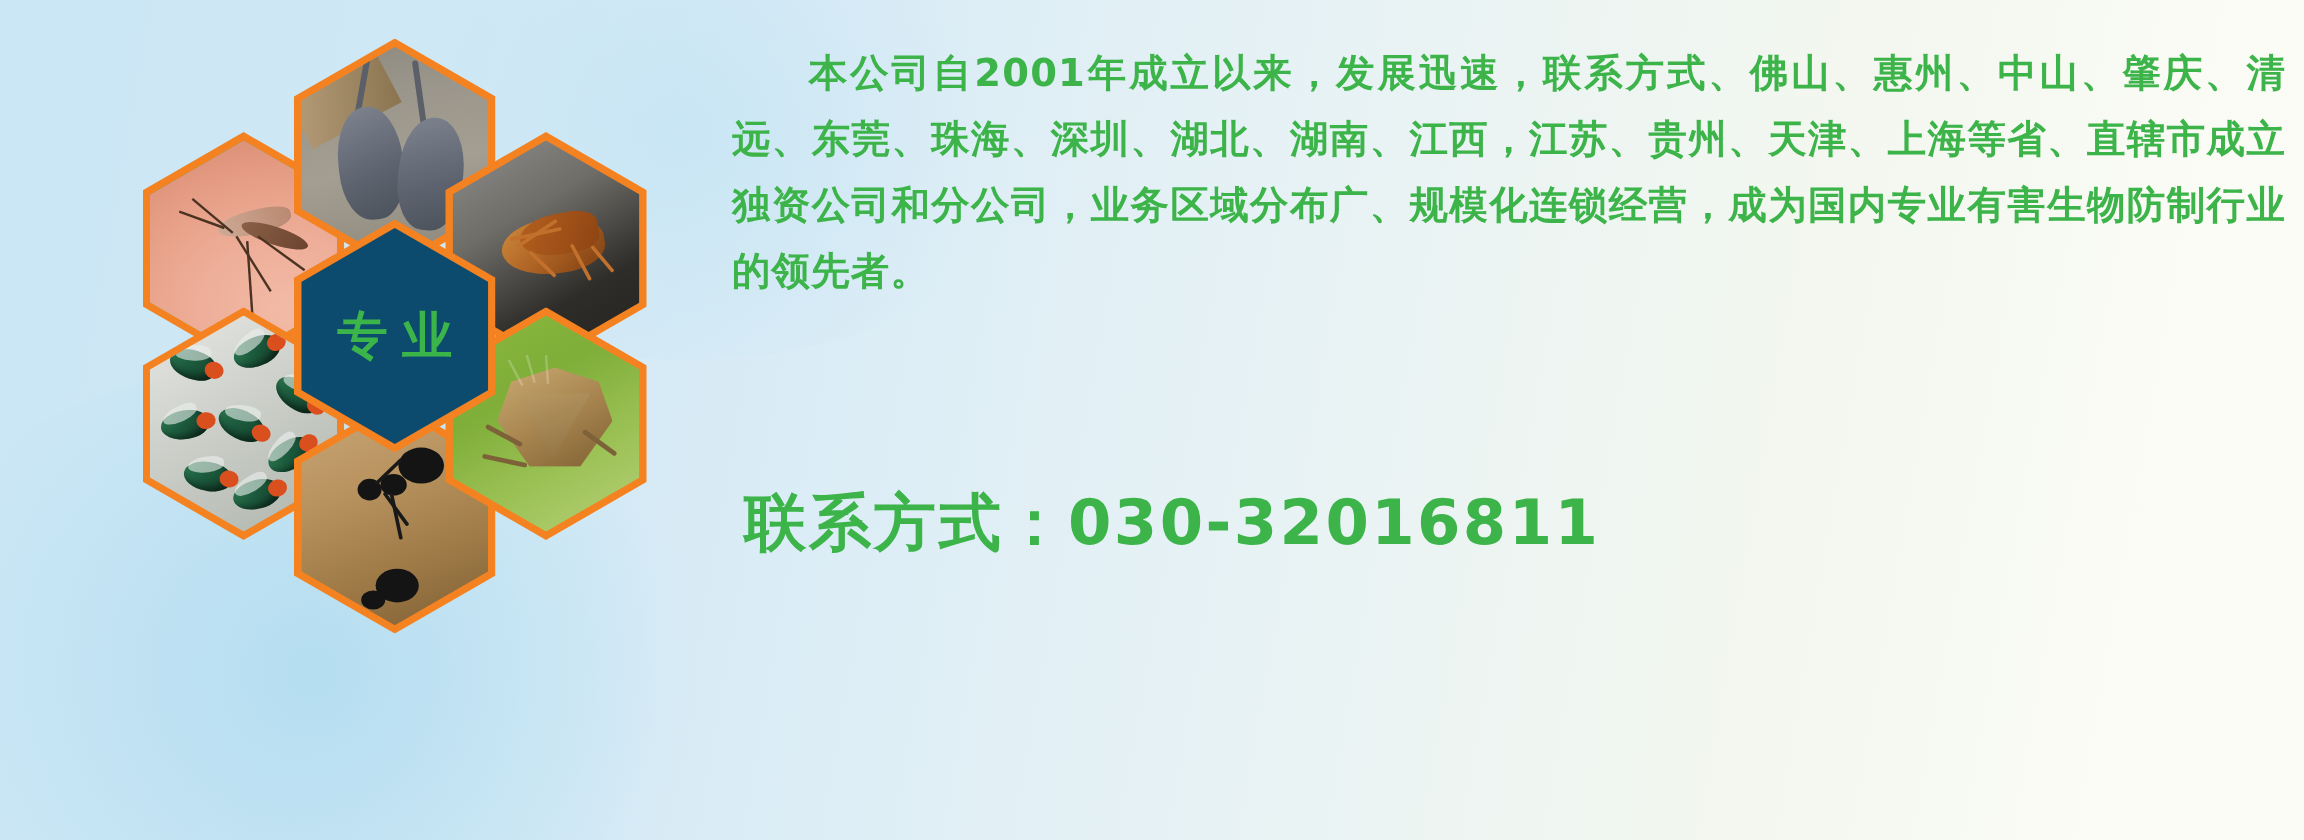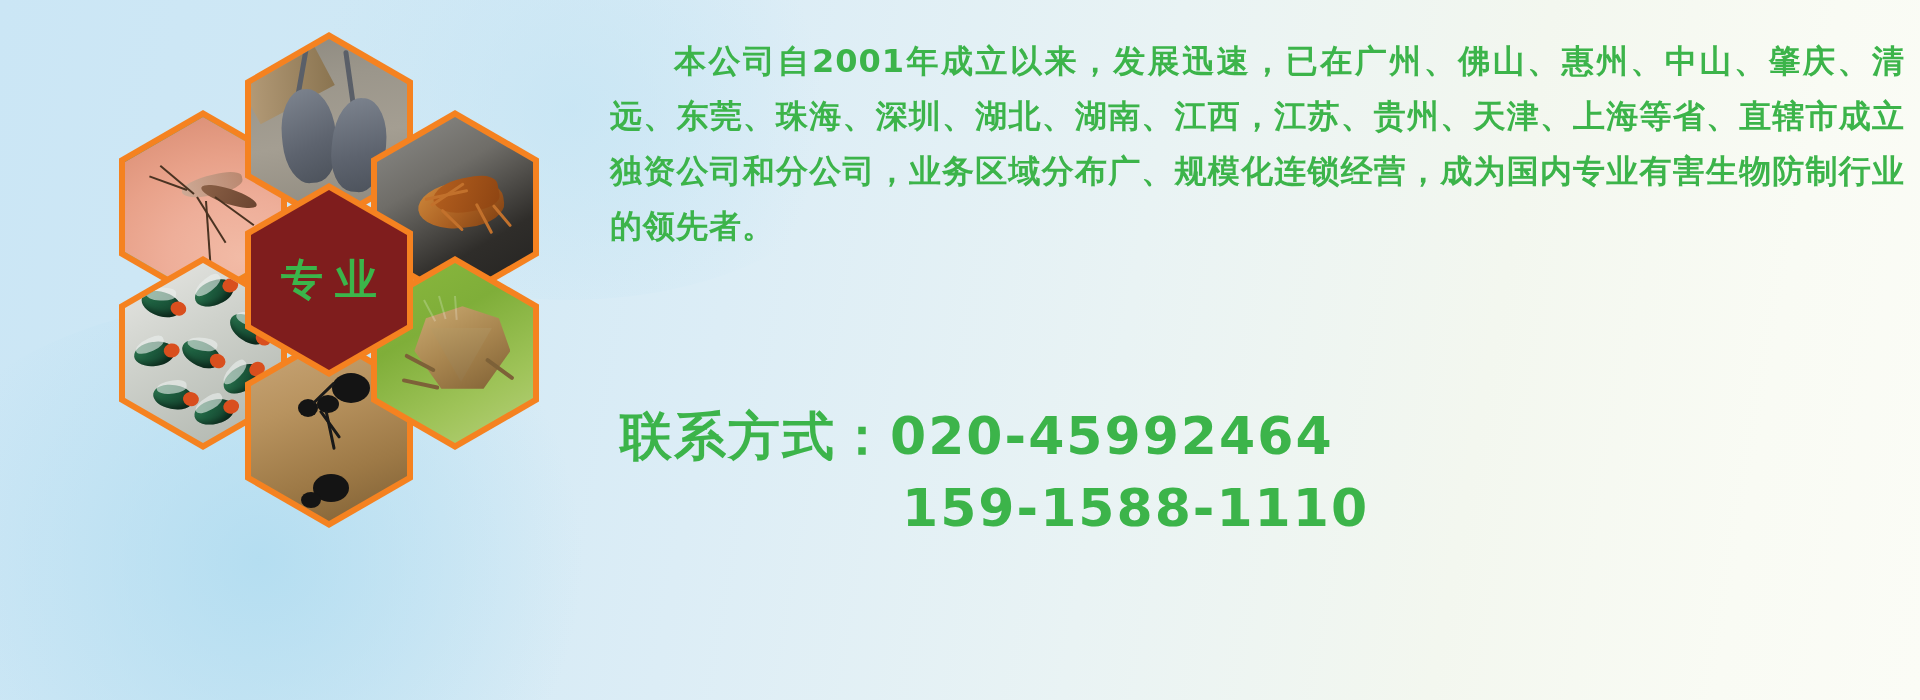--- a/index.html
+++ b/index.html
@@ -38,21 +38,21 @@
   .hex .art{position:absolute;inset:0;}
 
   
   .h-mosquito  {left:34px; top:118px;}
   .h-rat       {left:160px;top:40px;}
   .h-roach     {left:286px;top:118px;}
   .h-fly       {left:34px; top:264px;}
   .h-ant       {left:160px;top:342px;}
   .h-stinkbug  {left:286px;top:264px;}
   .h-center    {left:160px;top:191px;}
-  .h-center .inner{background:#7f1d1d;display:flex;flex-direction:column;
+  .h-center .inner{background:#0c4a6e;display:flex;flex-direction:column;
      align-items:center;justify-content:center;}
   .logo-line{
     color:#3bb54a;font-weight:bold;font-size:42px;letter-spacing:12px;
     text-indent:12px;line-height:1.28;
     font-family:"DejaVu Sans","Liberation Sans",sans-serif;
   }
 
   
   .art-mosquito{background:
      radial-gradient(ellipse 120% 80% at 75% 78%,#f2bba6 0%,#eeae99 40%,#e8a189 70%,#dd9279 100%),
@@ -219,22 +219,21 @@
     <div class="hex h-center">
       <div class="inner">
         <div class="logo-line">专业</div>
       </div>
     </div>
 
   </div>
 
   <div id="content">
 
-    <div id="paragraph">本公司自2001年成立以来，发展迅速，已在广州、佛山、惠州、中山、肇庆、清远、东莞、珠海、深圳、湖北、湖南、江西，江苏、贵州、天津、上海等省、直辖市成立独资公司和分公司，业务区域分布广、规模化连锁经营，成为国内专业有害生物防制行业的领先者。</div>
+    <div id="paragraph">本公司自2001年成立以来，发展迅速，联系方式、佛山、惠州、中山、肇庆、清远、东莞、珠海、深圳、湖北、湖南、江西，江苏、贵州、天津、上海等省、直辖市成立独资公司和分公司，业务区域分布广、规模化连锁经营，成为国内专业有害生物防制行业的领先者。</div>
 
     <div id="contact">
-      <div class="contact-line">联系方式：020-45992464</div>
-      <div class="contact-line second">159-1588-1110</div>
+      <div class="contact-line">联系方式：030-32016811</div>
     </div>
 
   </div>
 
 </div>
 
 </body></html>

